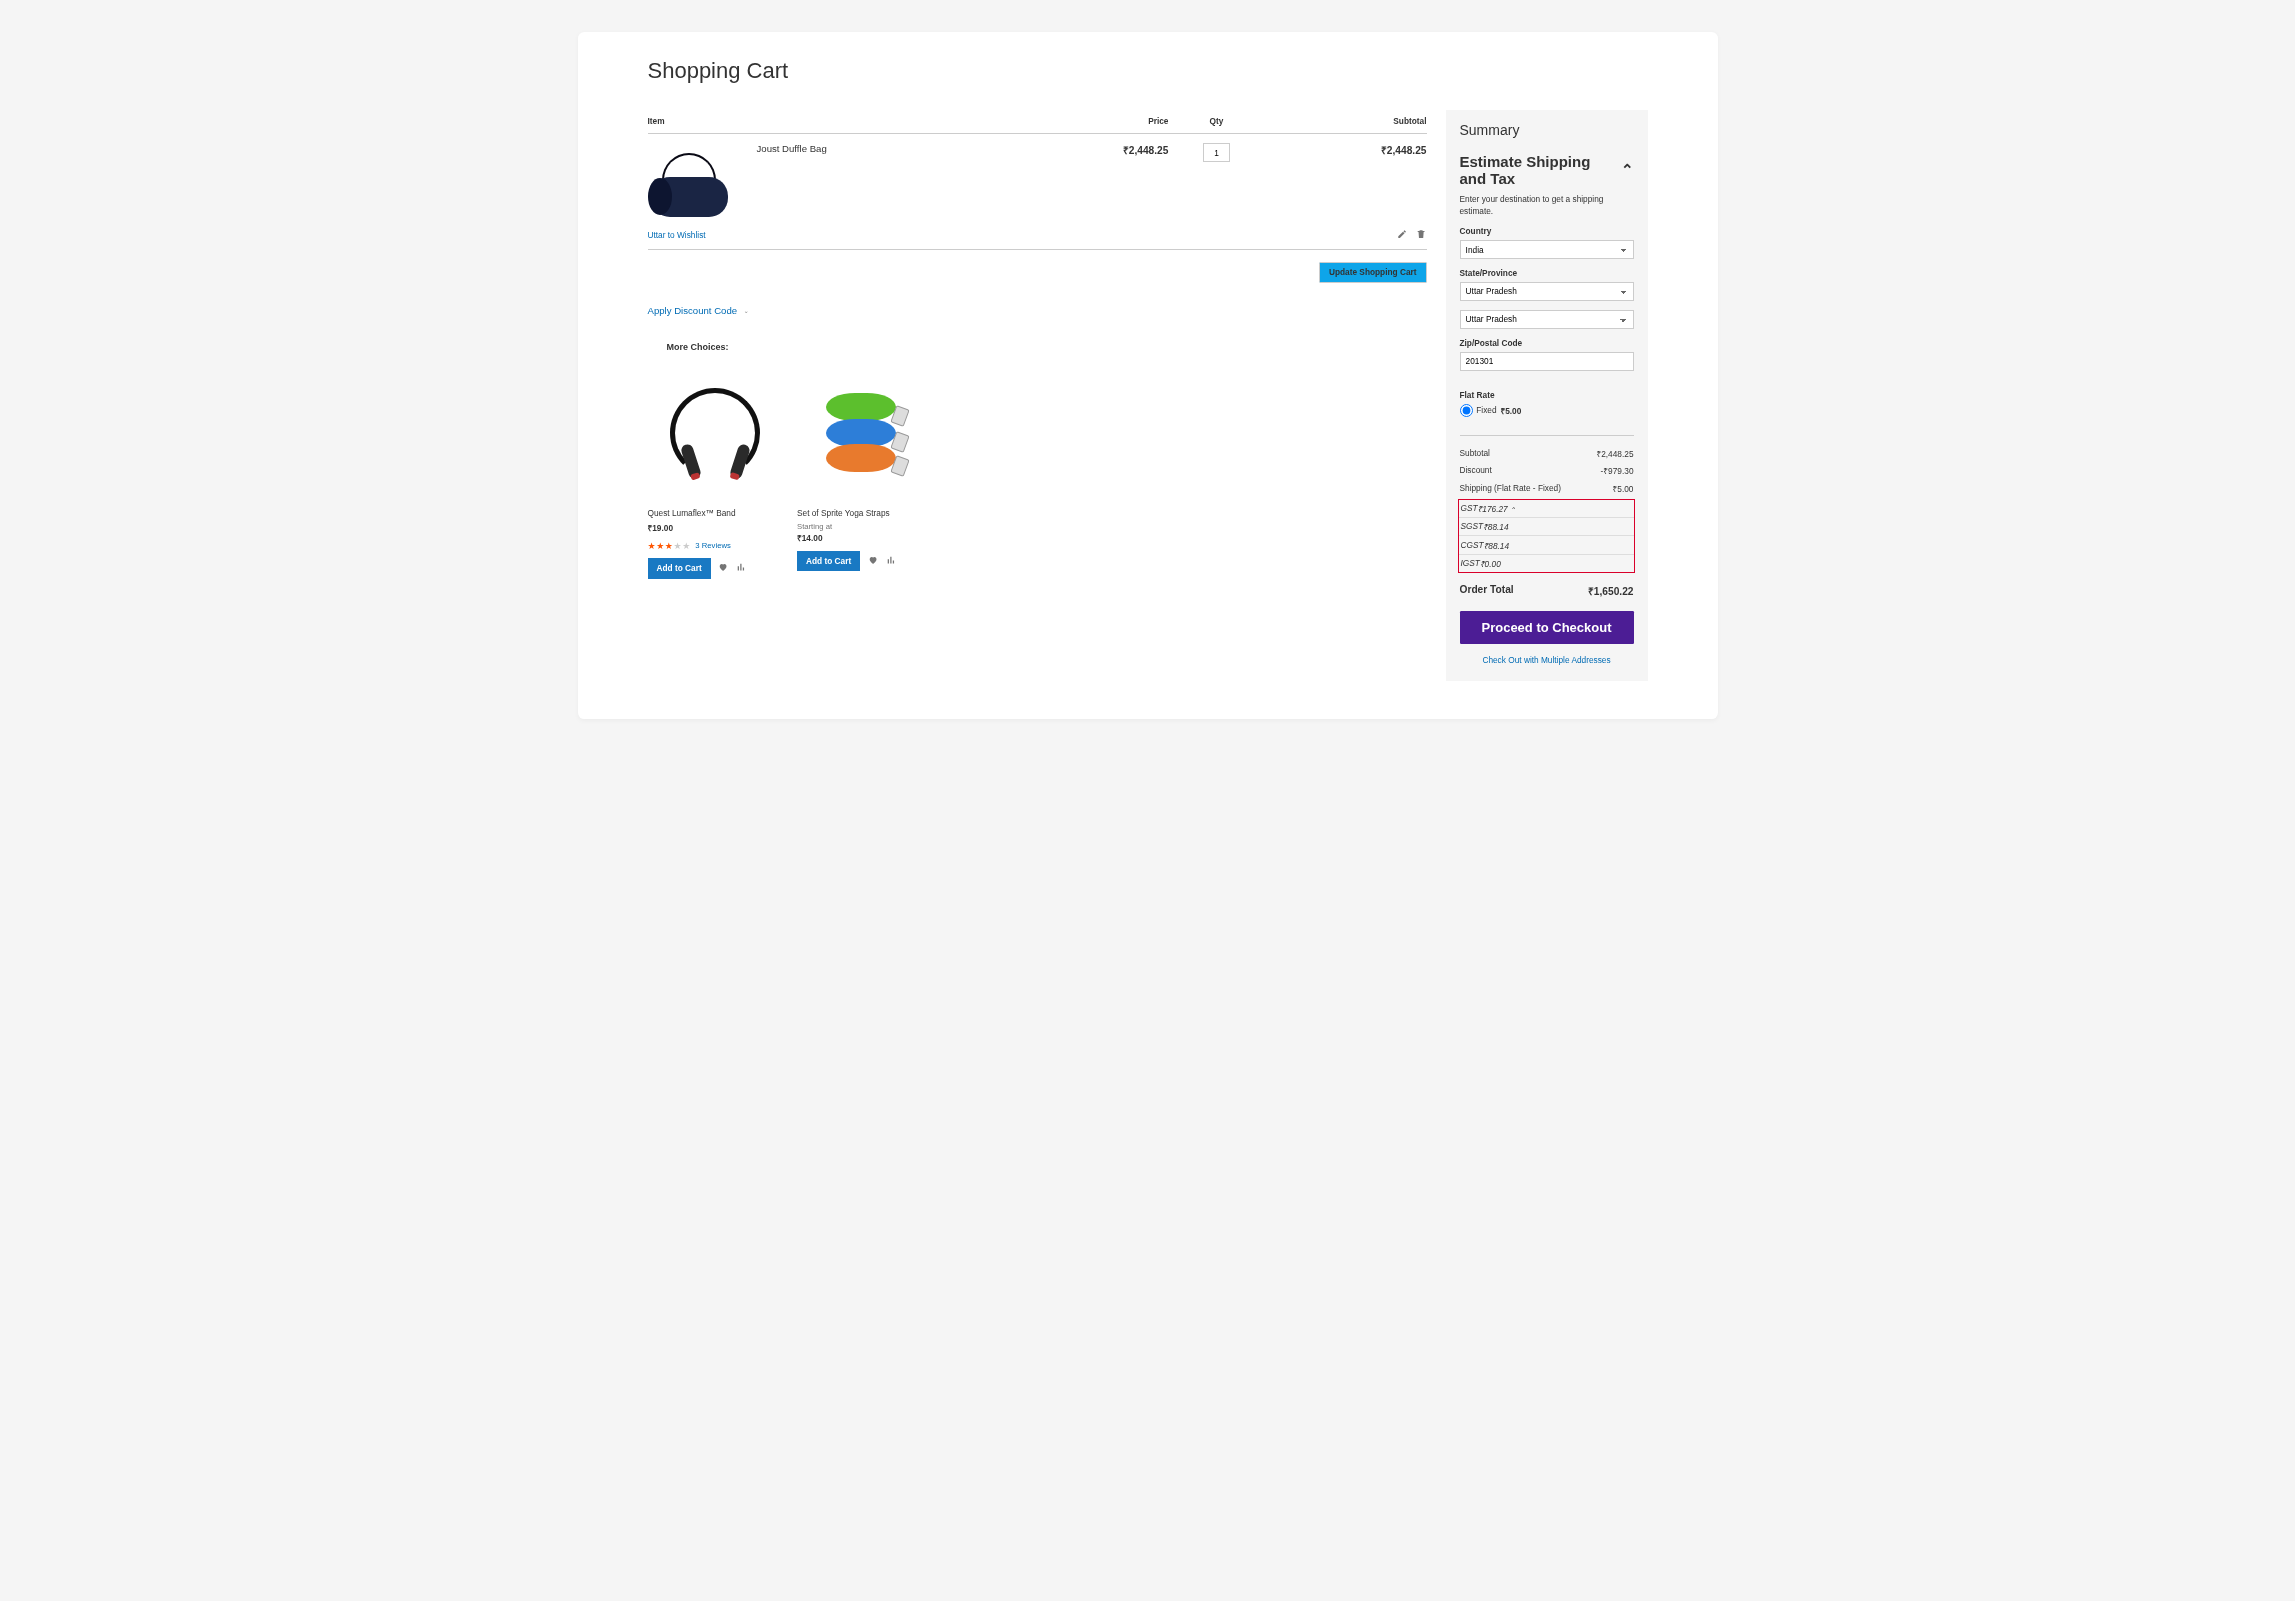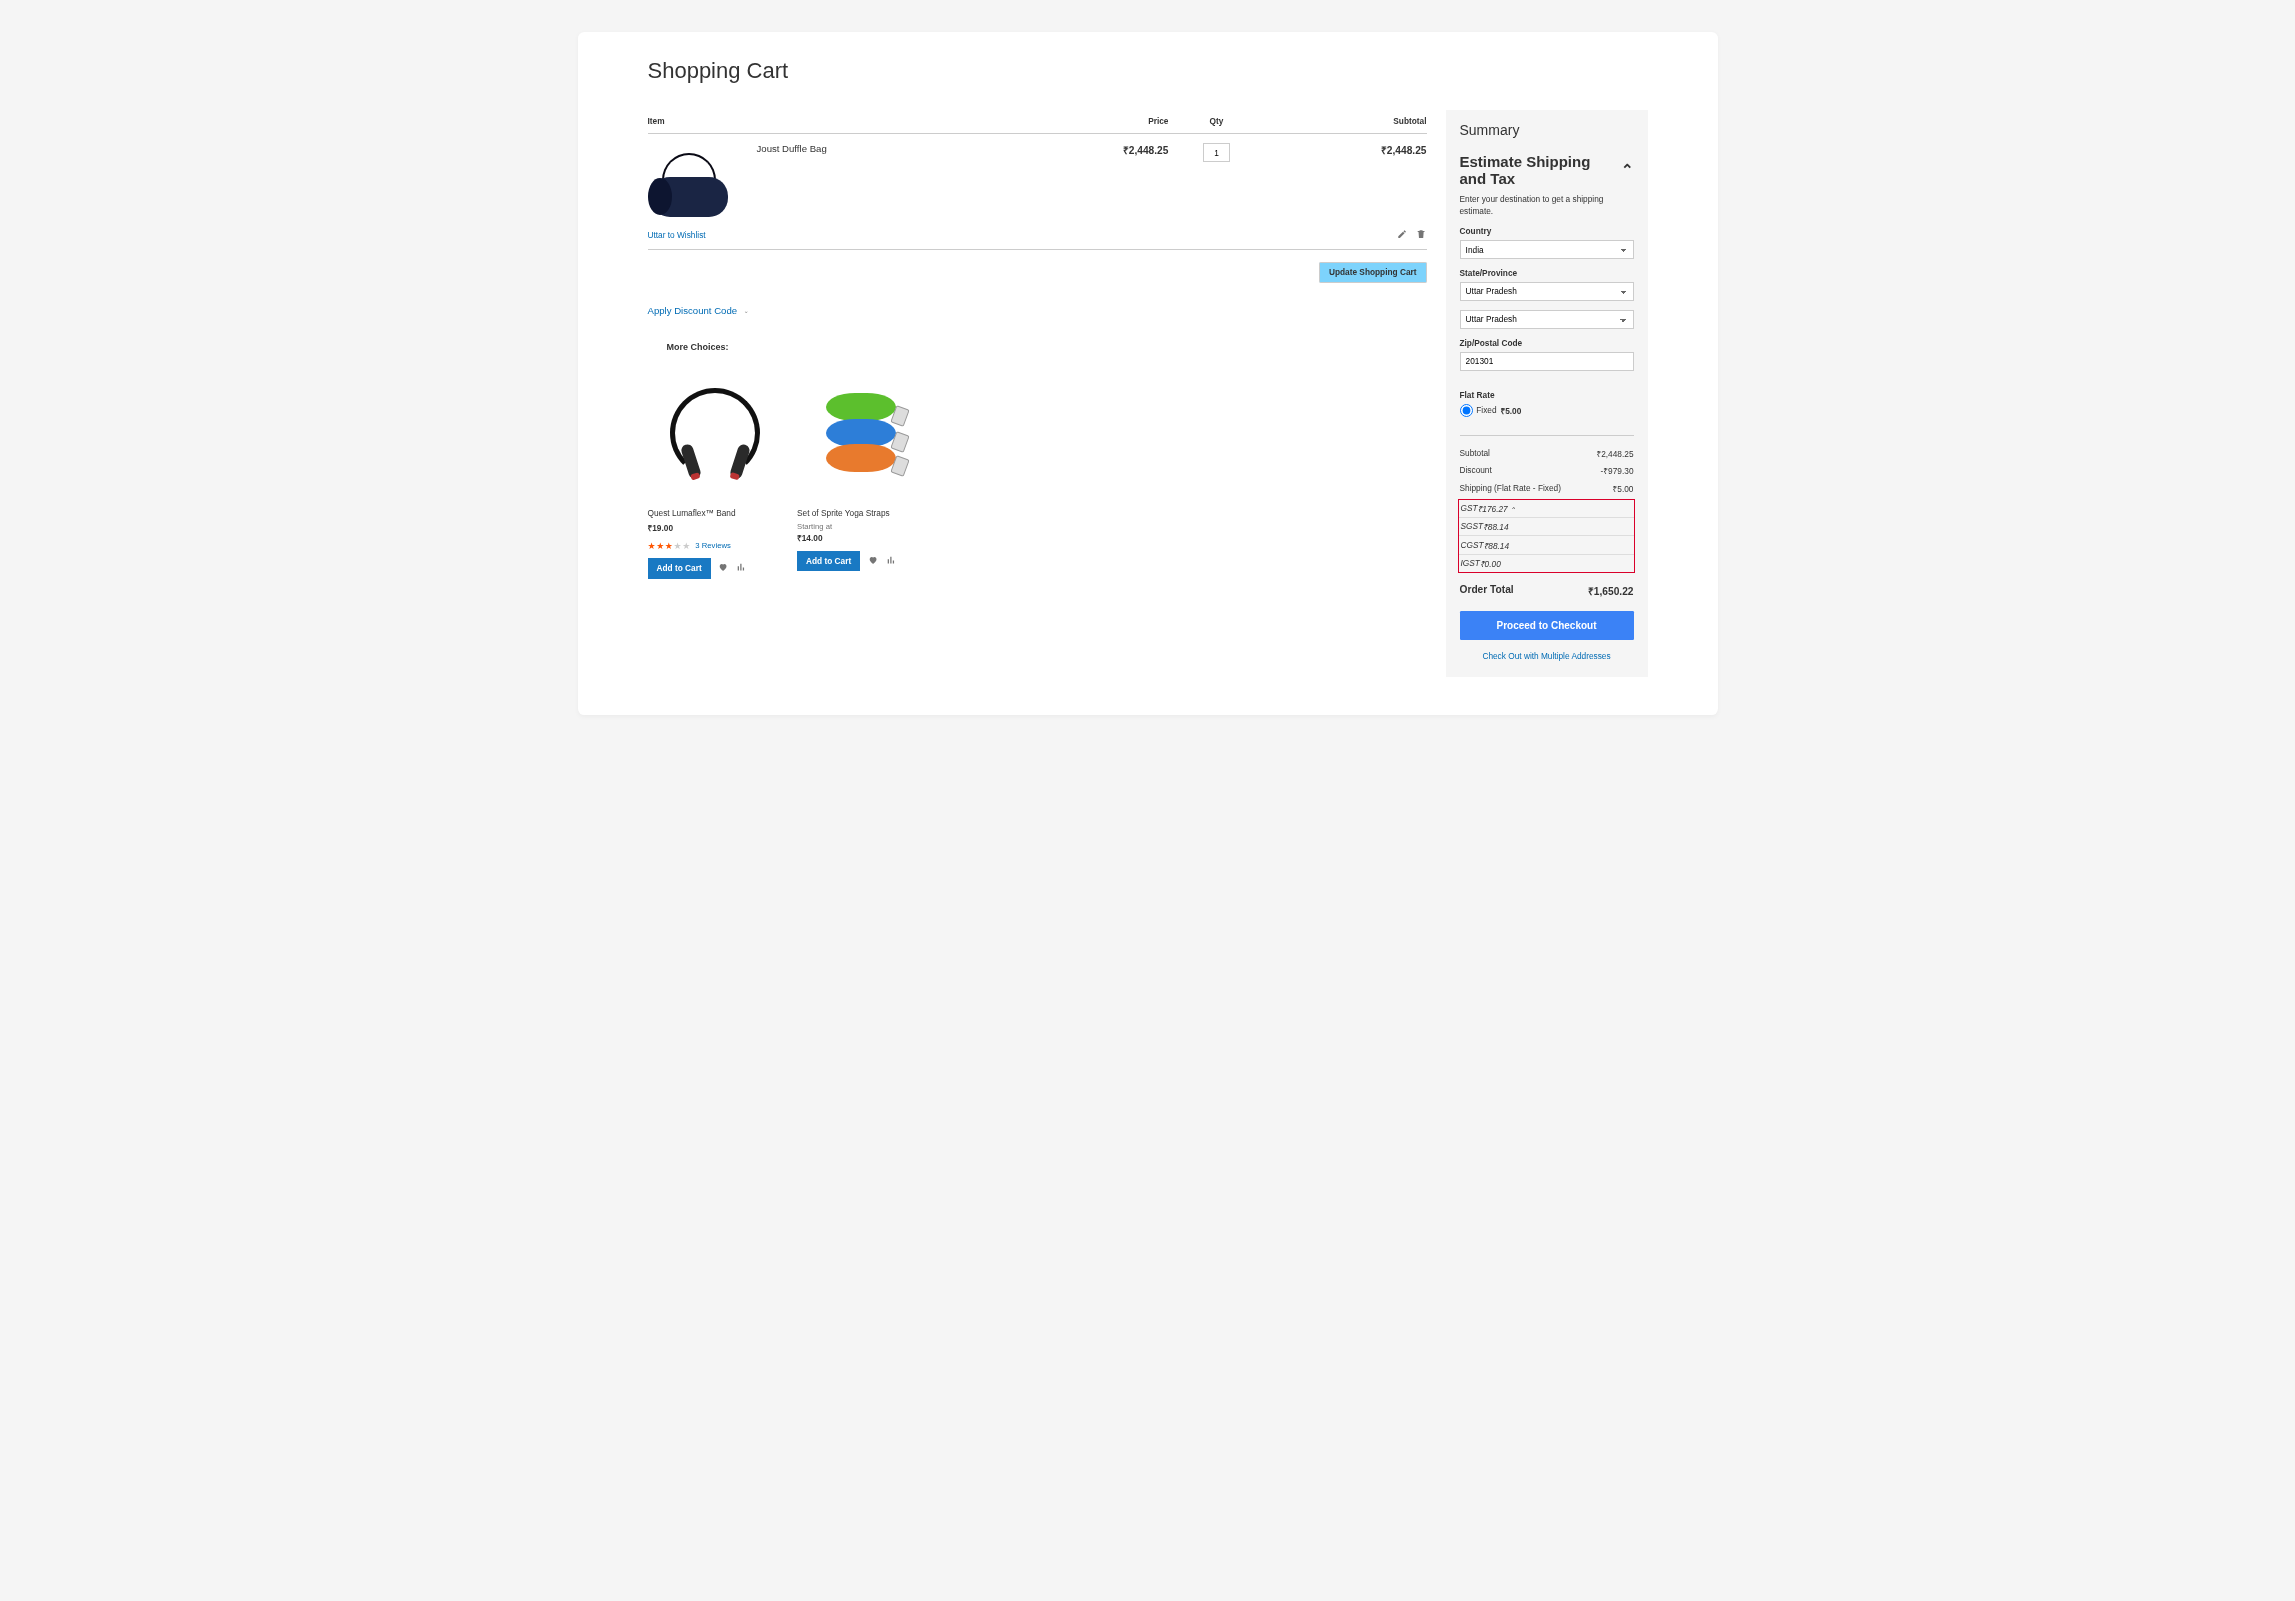--- a/index.html
+++ b/index.html
@@ -22,21 +22,21 @@
 .qty-cell { text-align: center; }
 .qty-input { width: 27px; height: 19px; text-align: center; border: 0.6px solid #ccc; font-size: 8.3px; }
 .item-actions { border-bottom: 0.6px solid #ccc; }
 .item-actions-inner { display: flex; justify-content: space-between; align-items: center; padding: 0 0 7.7px 0; }
 .wishlist-link { color: #006bb4; font-size: 8.3px; text-decoration: none; }
 .icon-actions { display: flex; gap: 9px; color: #757575; }
 .icon-btn { cursor: pointer; }
 .icon-btn svg { width: 10.2px; height: 10.2px; fill: #757575; }
 
 .cart-buttons { display: flex; justify-content: flex-end; margin-top: 11.5px; }
-.btn-secondary { background: #7dd3fc; border: 0.6px solid #ccc; padding: 4.5px 9px; font-size: 8.3px; font-weight: 700; color: #333; cursor: pointer; border-radius: 1.3px; }
+.btn-secondary { background: #0ea5e9; border: 0.6px solid #ccc; padding: 4.5px 9px; font-size: 8.3px; font-weight: 700; color: #333; cursor: pointer; border-radius: 1.3px; }
 
 .discount-row { margin-top: 22.4px; margin-bottom: 26px; }
 .discount-link { color: #006bb4; font-size: 9.6px; cursor: pointer; display: inline-flex; align-items: center; gap: 6.4px; }
 .chev-down { font-size: 6.4px; color: #888; }
 
 .more-choices-title { font-size: 9px; font-weight: 700; margin-bottom: 16px; color: #333; padding-left: 19px; }
 .products { display: flex; gap: 11.5px; }
 .product-card { width: 138px; }
 .product-img { width: 135px; height: 135px; display: flex; align-items: center; justify-content: center; margin-bottom: 5.1px; }
 .product-name { font-size: 8.3px; color: #333; margin-bottom: 3.8px; }
@@ -61,21 +61,21 @@
 .flat-rate-label { font-size: 8.3px; font-weight: 700; margin-top: 10.2px; margin-bottom: 3.8px; }
 .radio-row { font-size: 8.3px; display: flex; align-items: center; gap: 3.8px; }
 .radio-row input { margin: 0; }
 
 .totals-divider { border-top: 0.6px solid #ccc; margin: 18px 0 9px 0; }
 .total-line { display: flex; justify-content: space-between; font-size: 8.3px; color: #333; padding: 3.2px 0; }
 .gst-box { border: 1.3px solid #d9002a; margin: 1.9px -1.9px; }
 .gst-line { display: flex; justify-content: flex-start; font-size: 8.3px; color: #333; padding: 3.2px 1.9px; font-style: italic; }
 .gst-line + .gst-line { border-top: 0.6px solid #ddd; }
 .order-total-line { display: flex; justify-content: space-between; font-size: 10.2px; font-weight: 700; padding: 9px 0; }
-.btn-checkout { width: 100%; background: #3b82f6; color: #fff; border: none; padding: 9px; font-size: 10px; font-weight: 700; cursor: pointer; border-radius: 1.3px; margin-top: 3.8px; }
+.btn-checkout { width: 100%; background: #4c1d95; color: #fff; border: none; padding: 9px; font-size: 13px; font-weight: 700; cursor: pointer; border-radius: 1.3px; margin-top: 3.8px; }
 .multi-address { text-align: center; color: #006bb4; font-size: 8.3px; margin-top: 11.5px; cursor: pointer; }
 
 
 .rope { position: relative; width: 96px; height: 96px; }
 .rope-arc { position: absolute; width: 90px; height: 90px; border: 5.1px solid #111; border-radius: 50%; top: 0; left: 3.2px; border-bottom-color: transparent; }
 .rope-handle-l { position: absolute; width: 11.5px; height: 35px; background: #2a2a2a; border-radius: 5.8px; left: 18px; bottom: 5.1px; transform: rotate(-18deg); }
 .rope-handle-l::after { content:""; position:absolute; bottom:-1.3px; left:1.3px; width:9px; height:6.4px; background:#b33; border-radius:2.6px; }
 .rope-handle-r { position: absolute; width: 11.5px; height: 35px; background: #2a2a2a; border-radius: 5.8px; right: 18px; bottom: 5.1px; transform: rotate(18deg); }
 .rope-handle-r::after { content:""; position:absolute; bottom:-1.3px; left:1.3px; width:9px; height:6.4px; background:#b33; border-radius:2.6px; }
 

